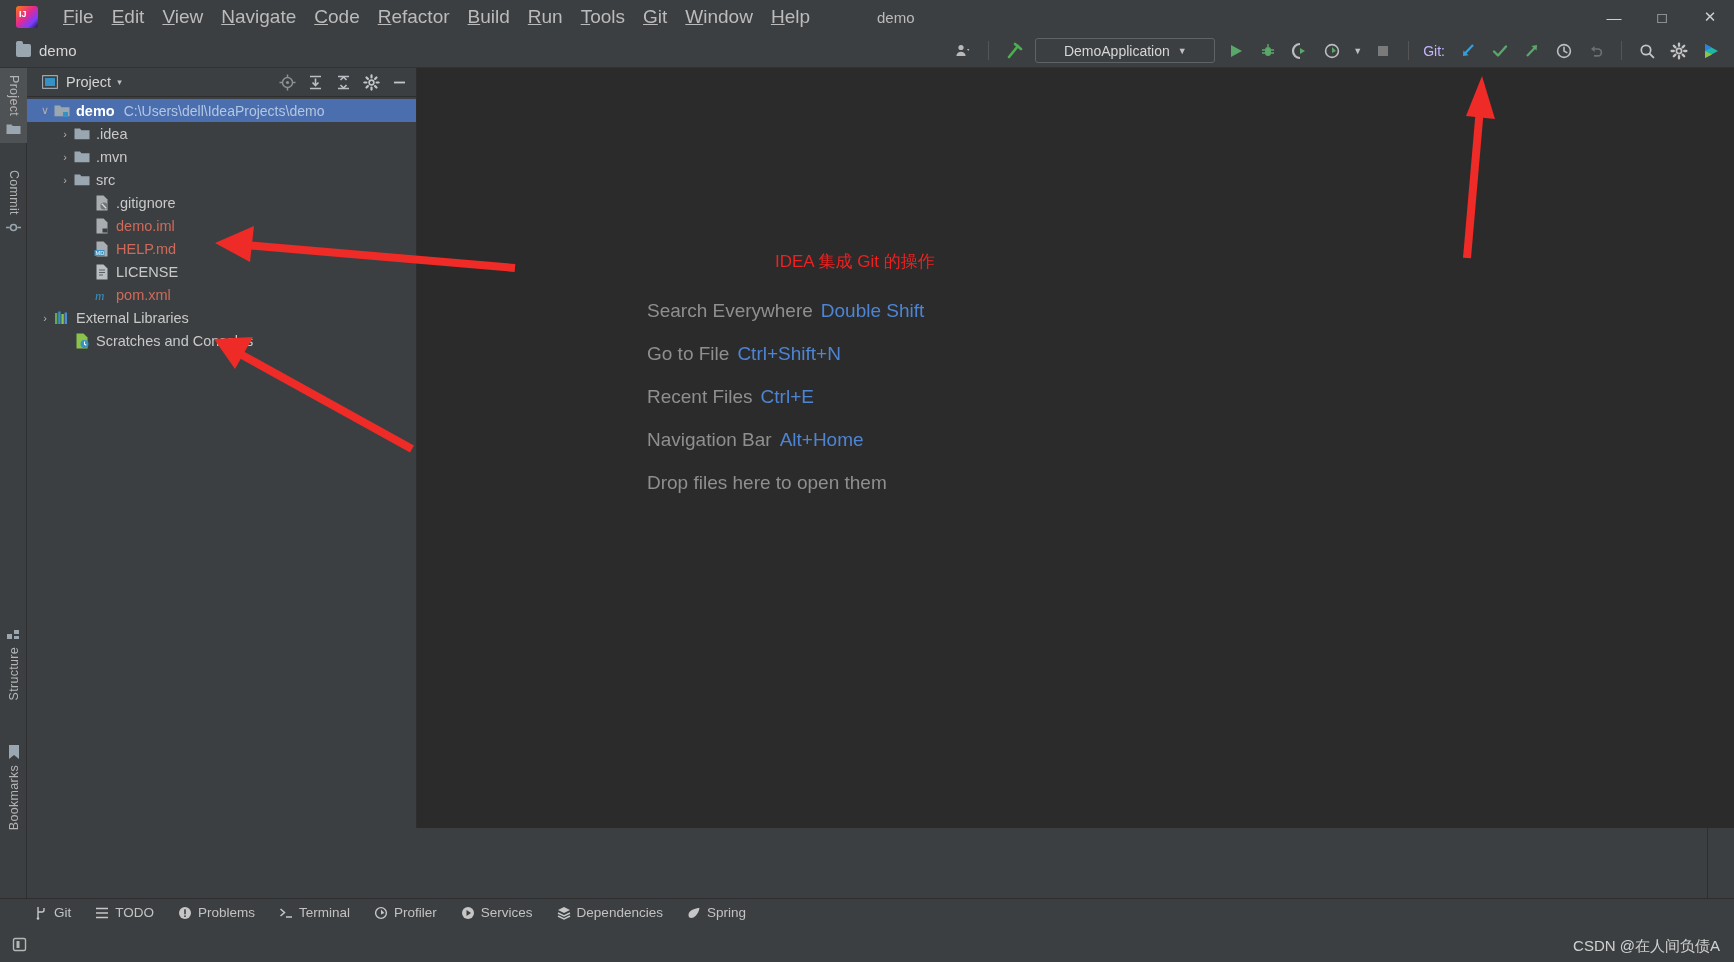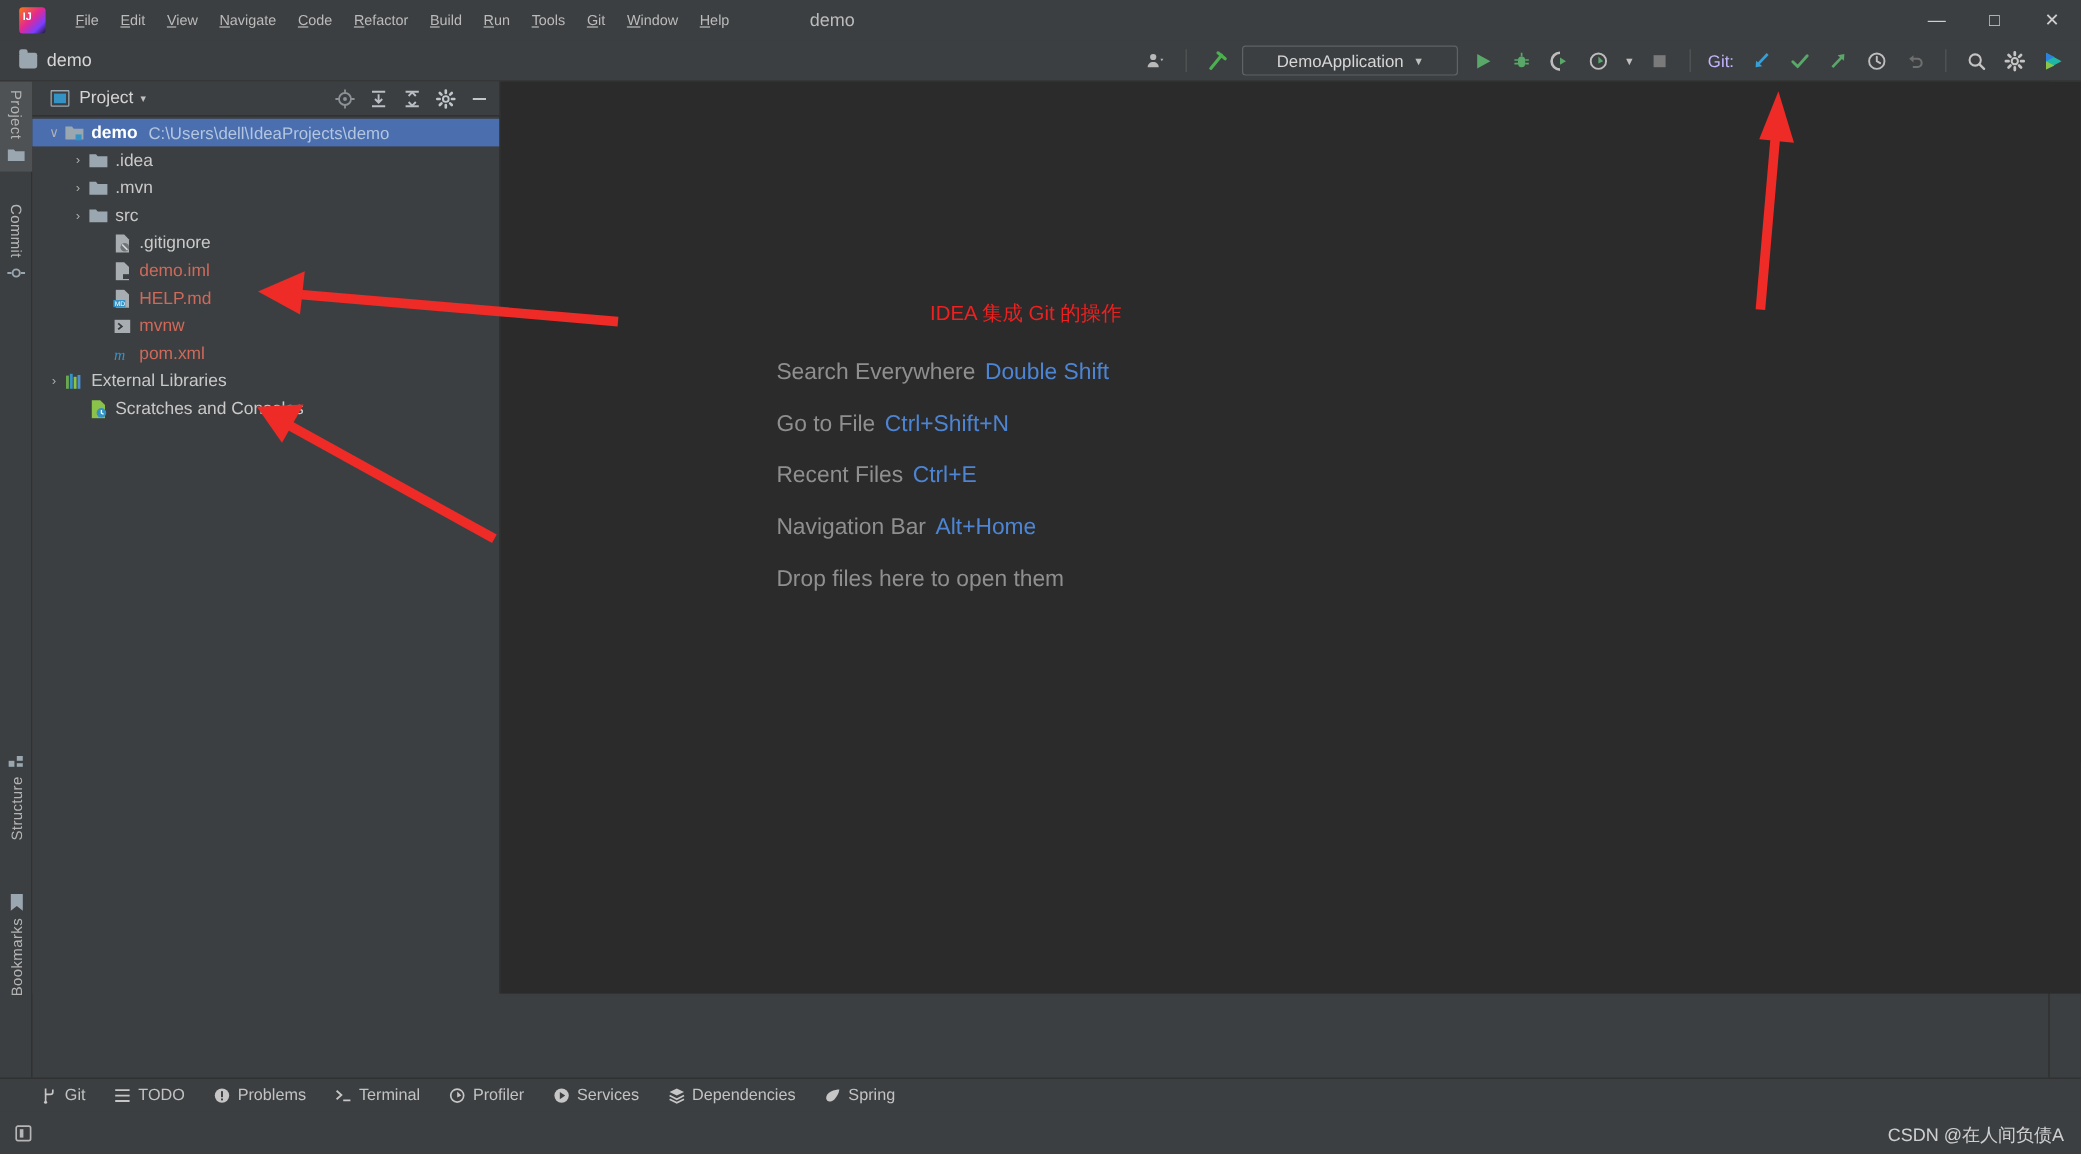--- a/index.html
+++ b/index.html
@@ -21,21 +21,21 @@
     border-radius: 3px; position: relative; flex: none;
     background: linear-gradient(135deg,#f97a12 0%,#e3298f 45%,#7a3eff 75%,#1a1a2e 100%);
     overflow: hidden;
   }
   #idea-logo::after {
     content: "IJ"; position: absolute; left: 3px; top: 3px;
     font-size: 9px; font-weight: bold; color: #fff;
     font-family: "Liberation Sans", sans-serif;
   }
   .menu-item {
-    font-size: 12px; color: #bbbbbb; padding: 4px 9px;
+    font-size: 19px; color: #bbbbbb; padding: 4px 9px;
     white-space: nowrap; cursor: default;
   }
   .menu-item .mn { text-decoration: underline; }
   #win-title {
     font-size: 15px; color: #bbbbbb; margin-left: 58px; white-space: nowrap;
   }
   #win-buttons {
     position: absolute; right: 0; top: 0; height: 34px;
     display: flex; align-items: center;
   }
@@ -515,25 +515,25 @@
             <rect x="0.5" y="9" width="10" height="6" fill="#3592c4"></rect>
             <text x="1.6" y="14" font-size="5.6" font-family="Liberation Sans, sans-serif" fill="#ffffff">MD</text>
           </svg>
         </span>
         <span class="rlabel red">HELP.md</span>
       </div>
       <div class="row" style="padding-left: 50px;">
         <span class="arrow"></span>
         <span class="ficon">
           <svg width="16" height="16" viewBox="0 0 16 16">
-            <rect x="1.5" y="2.5" width="13" height="11" fill="#a8adb2"></rect>
-            <path d="M4.5 5.5L7.5 8l-3 2.5" stroke="#34383a" stroke-width="1.5" fill="none"></path>
-          </svg>
-        </span>
-        <span class="rlabel red">mvnw</span>
+            <path d="M2.5 0.5h7l4 4v11h-11z" fill="#b9bec2"></path>
+            <path d="M5 6h6M5 8.5h6M5 11h4" stroke="#5a5f63" stroke-width="1.1"></path>
+          </svg>
+        </span>
+        <span class="rlabel">LICENSE</span>
       </div>
       <div class="row" style="padding-left: 50px;">
         <span class="arrow"></span>
         <span class="ficon">
           <svg width="16" height="16" viewBox="0 0 16 16">
             <text x="1" y="13" font-size="13" font-style="italic" font-family="Liberation Serif, serif" fill="#3592c4">m</text>
           </svg>
         </span>
         <span class="rlabel red">pom.xml</span>
       </div>

